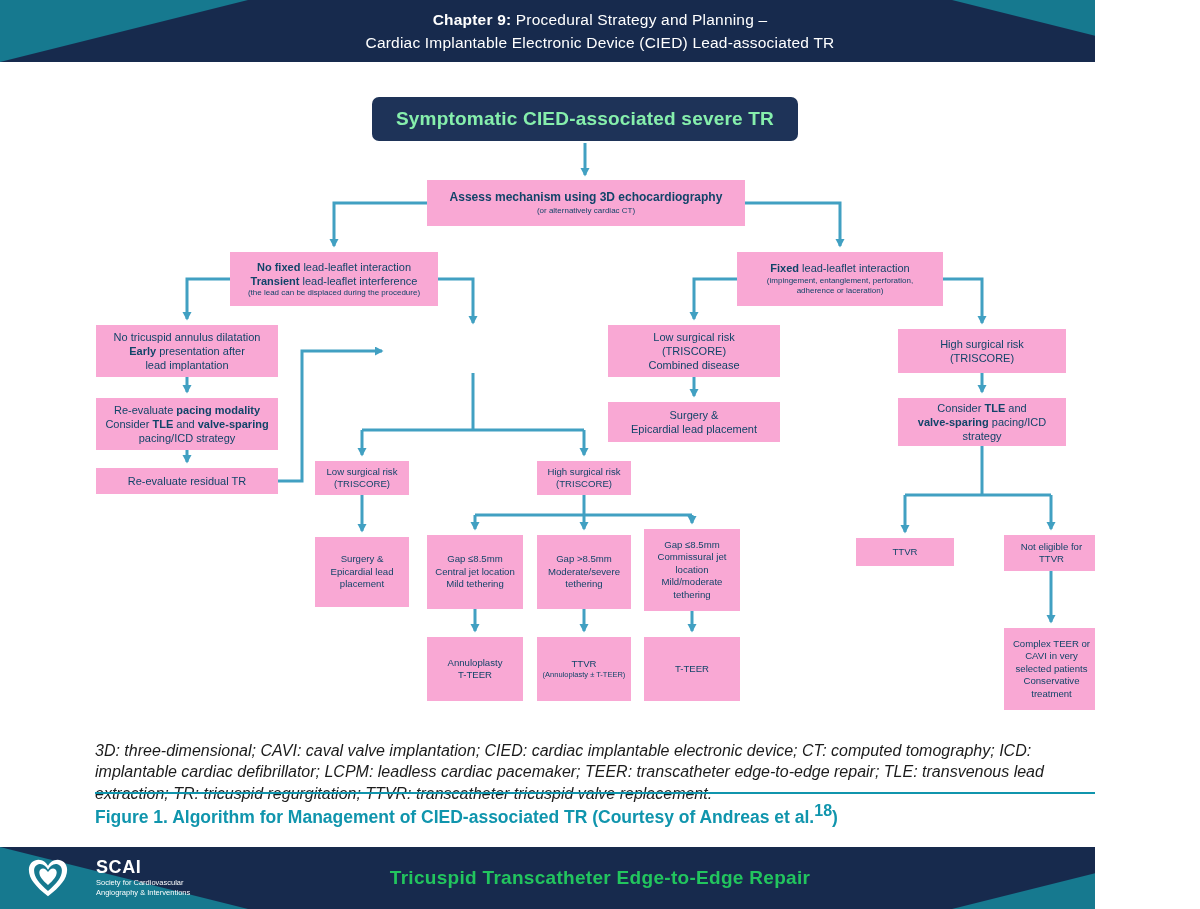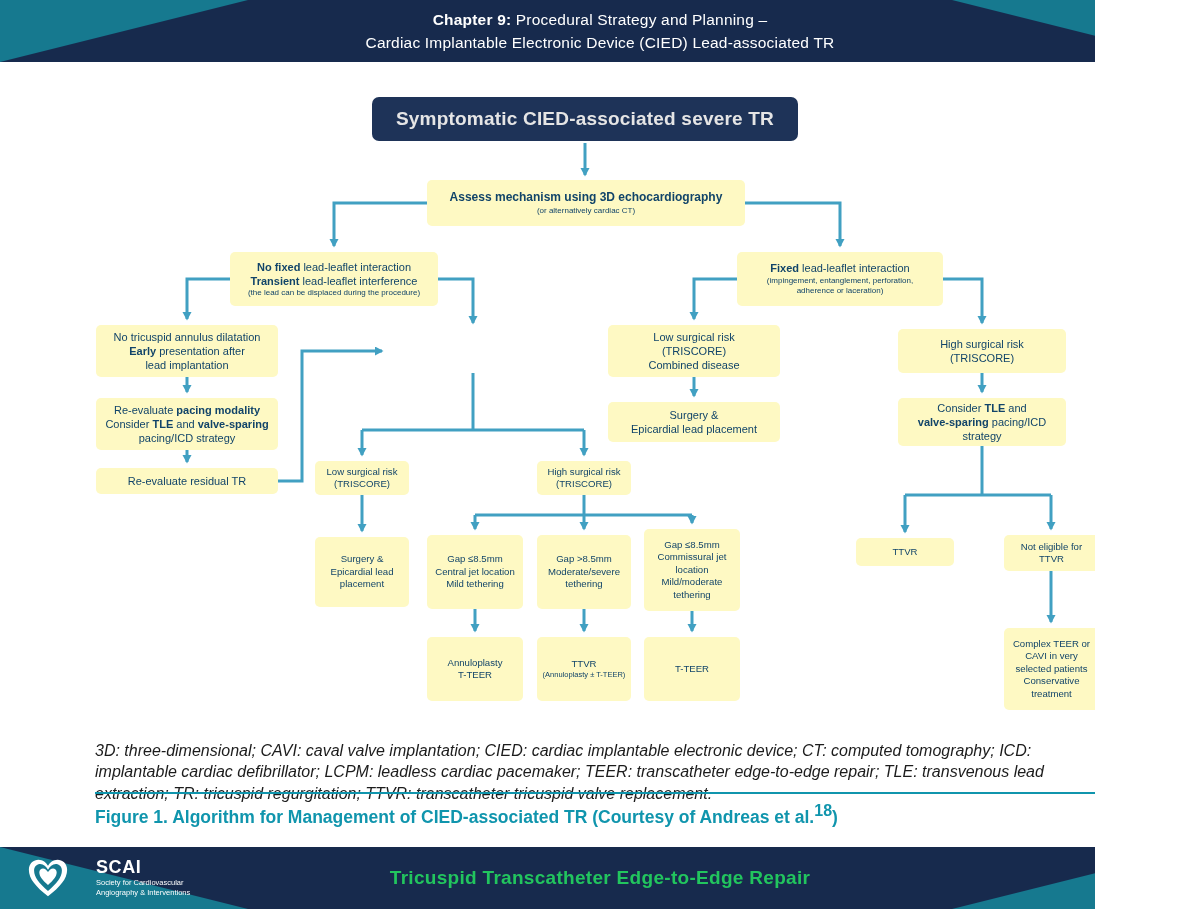--- a/index.html
+++ b/index.html
@@ -20,27 +20,27 @@
   .b { font-weight:700; }
 
   .footer-logo { position:absolute; left:26px; top:50%; transform:translateY(-50%); display:flex; align-items:center; gap:26px; color:#ffffff; }
   .logo-name { font-size:18px; font-weight:700; letter-spacing:.6px; line-height:1.1; }
   .logo-tag { font-size:7.5px; line-height:1.3; }
   .footer-title { position:absolute; left:0; right:0; top:50%; transform:translateY(-50%); text-align:center; color:#22c55e; font-size:19px; font-weight:700; letter-spacing:.3px; }
 
   
   .arrows { position:absolute; left:0; top:0; }
   .flow { stroke:#41a0c2; stroke-width:3; fill:none; }
-  .node { position:absolute; background:#fef9c3; border-radius:5px; display:flex; flex-direction:column; align-items:center; justify-content:center; text-align:center; color:#114469; font-size:11px; line-height:1.3; padding:3px 4px; }
+  .node { position:absolute; background:#f9a8d4; border-radius:0; display:flex; flex-direction:column; align-items:center; justify-content:center; text-align:center; color:#114469; font-size:11px; line-height:1.3; padding:3px 4px; }
   .node .ln { white-space:nowrap; }
   .node .small { font-size:8px; }
   .sm-box { font-size:9.6px; }
   .sm-box .small { font-size:7.5px; }
   .fs12 { font-size:12px; }
-  .node-dark { background:#1e3358; color:#e5e5e5; border-radius:7px; font-size:19px; letter-spacing:.2px; }
+  .node-dark { background:#1e3358; color:#86efac; border-radius:7px; font-size:19px; letter-spacing:.2px; }
 
   
   .footnote { position:absolute; left:95px; top:724px; width:1012px; font-style:italic; font-size:16px; line-height:1.33; color:#1c1c1c; }
   .divider { position:absolute; left:95px; top:792px; width:1012px; height:2px; background:#1095ad; }
   .caption { position:absolute; left:95px; top:802px; width:1012px; color:#1095ad; font-size:17.5px; font-weight:700; }
   .caption sup { font-size:16px; }
 </style>
 </head>
 <body>
 

